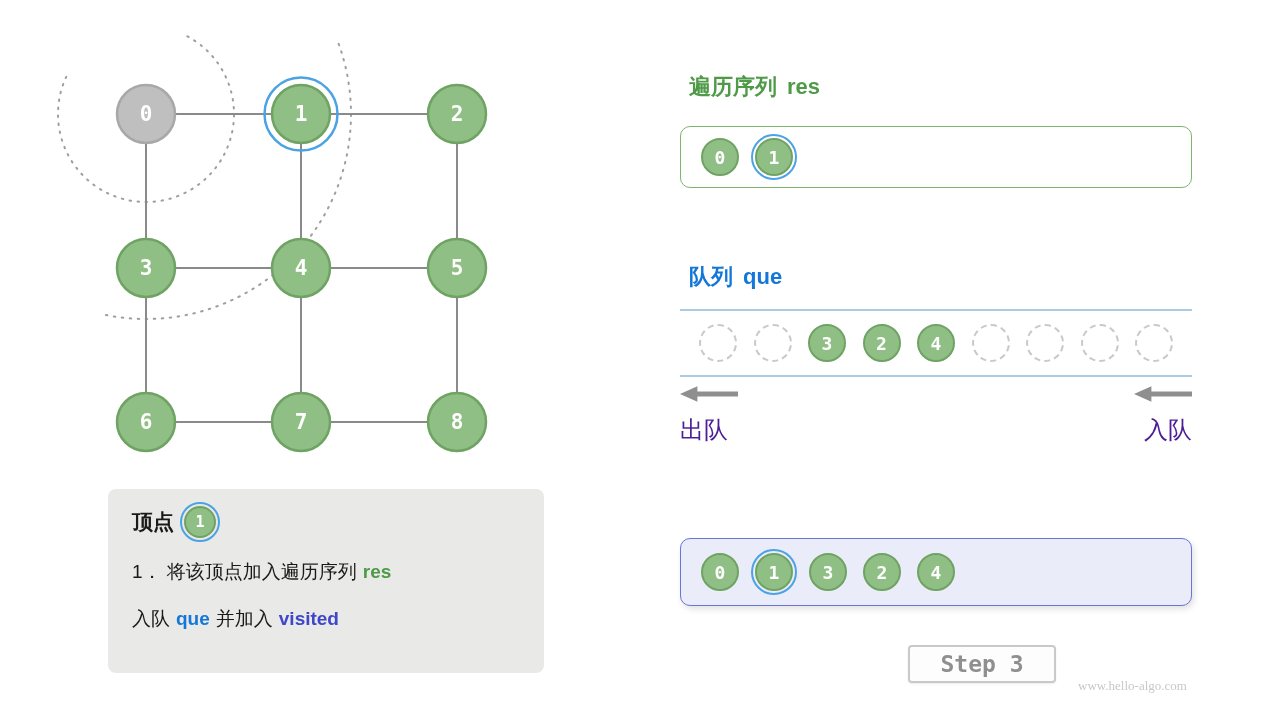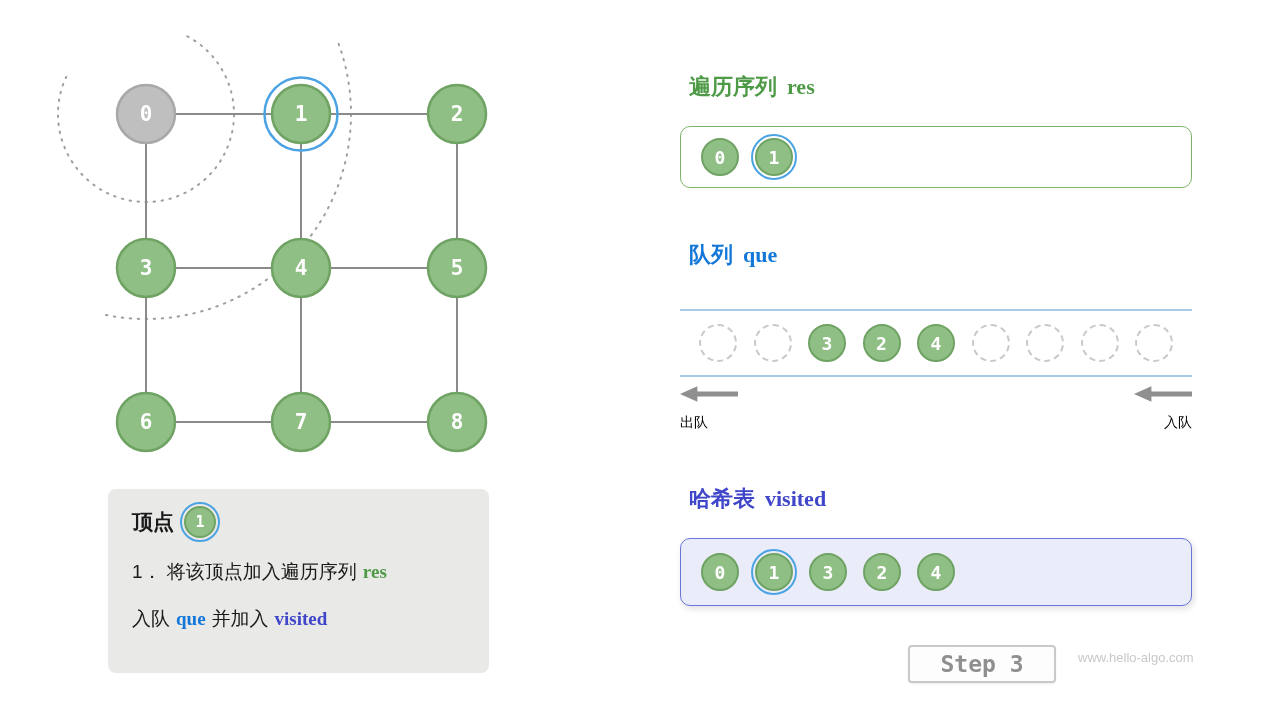--- a/index.html
+++ b/index.html
@@ -3,72 +3,72 @@
 <meta charset="utf-8">
 <style>
   html,body{margin:0;padding:0;background:#fff;}
   .stage{position:relative;width:1280px;height:720px;background:#fff;overflow:hidden;
          font-family:"Liberation Sans",sans-serif;color:#1a1a1a;}
 
   
   #graph-svg{position:absolute;left:0;top:0;}
 
   
-  .info-box{position:absolute;left:108px;top:489px;width:381px;min-height:184px;
+  .info-box{position:absolute;left:108px;top:489px;width:436px;min-height:184px;
             box-sizing:border-box;background:#e9e9e7;border-radius:8px;
             padding:17px 24px 14px 24px;}
   .ibox-title{display:flex;align-items:center;gap:10px;font-size:21px;font-weight:bold;margin-bottom:10px;}
   .ibox-line{font-size:19px;line-height:47px;}
   .ibox-line.indent{}
-  .code{font-family:Liberation Serif, serif;font-weight:bold;text-align:right;}
+  .code{font-family:Liberation Sans, sans-serif;font-weight:bold;text-align:right;}
   .code.res{color:var(--res-green,#4e9a47);margin-left:6px;}
   .code.que{color:var(--que-blue,#1377d9);margin:0 6px;}
   .code.visited{color:var(--visited-indigo,#3f46c9);margin-left:6px;}
 
   
   .chip{display:inline-flex;align-items:center;justify-content:center;flex:0 0 auto;
         width:38px;height:38px;border-radius:50%;box-sizing:border-box;
         background:var(--node-green-fill,#90bf85);border:2px solid var(--node-green-stroke,#6fa363);
         color:#fff;font-family:"DejaVu Sans Mono","Liberation Mono",monospace;
         font-weight:bold;font-size:18px;}
   .chip.ring{outline:2.5px solid var(--ring-blue,#4ba3e3);outline-offset:2px;}
   .chip.empty{background:#fff;border:2px dashed #c9c9c9;}
   .chip.small{width:32px;height:32px;font-size:15px;outline-width:2px;}
 
   
   .rightcol{position:absolute;left:668px;top:0;width:512px;height:532px;margin-left:12px;}
   .ptitle{position:absolute;left:9px;font-size:22px;font-weight:bold;display:flex;gap:10px;align-items:baseline;}
   .ptitle .code{font-size:22px;}
   .ptitle.res{top:72px;color:var(--res-green,#4e9a47);}
-  .ptitle.que{top:240px;color:var(--que-blue,#1377d9);}
+  .ptitle.que{top:262px;color:var(--que-blue,#1377d9);}
   .ptitle.visited{top:484px;color:var(--visited-indigo,#3f46c9);}
 
   .res-box{position:absolute;left:0;top:126px;width:512px;height:62px;box-sizing:border-box;
            border:1.5px solid #7db56e;border-radius:10px;background:#fff;
            display:flex;align-items:center;gap:16px;padding:0 20px;}
   .queue-box{position:absolute;left:0;top:309px;width:512px;height:68px;box-sizing:border-box;
              border-top:2px solid #aacbe5;border-bottom:2px solid #aacbe5;
              display:flex;align-items:center;justify-content:space-between;padding:0 19px;}
   .queue-arrows{position:absolute;left:0;top:386px;width:512px;display:flex;justify-content:space-between;}
   .queue-arrows svg{display:block;}
   .queue-labels{position:absolute;left:0;top:414px;width:512px;display:flex;justify-content:space-between;
-                color:#000000;font-size:14px;}
+                color:#4c1d95;font-size:24px;}
   .visited-box{position:absolute;left:0;top:538px;width:512px;height:68px;box-sizing:border-box;
                border:1.5px solid #6b74d8;border-radius:10px;background:#eaecfa;
                box-shadow:2px 3px 6px rgba(0,0,0,.12);
                display:flex;align-items:center;gap:16px;padding:0 20px;}
 
   
   .step-box{position:absolute;left:908px;top:645px;width:148px;height:38px;box-sizing:border-box;
             border:2px solid #c9c9c9;border-radius:4px;background:#fdfdfd;
             display:flex;align-items:center;justify-content:center;
             font-family:"DejaVu Sans Mono","Liberation Mono",monospace;font-weight:bold;
             font-size:23px;color:#8f8f8f;box-shadow:0 1px 2px rgba(0,0,0,.08);}
-  .watermark{position:absolute;left:1078px;top:650px;
-             font-family:Liberation Sans, sans-serif;
+  .watermark{position:absolute;left:1078px;top:678px;
+             font-family:Liberation Serif, serif;
              font-size:13px;color:#c8c8c8;}
 </style>
 </head>
 <body>
 
 <div class="stage">
 
   <svg id="graph-svg" width="560" height="480" viewBox="0 0 560 480">
       <path d="M187.3134975251584 36.30061182841443A88 88 0 1 1 66.24491474077479 76.80959296681846" fill="none" stroke="#9e9e9e" stroke-width="2" stroke-dasharray="1.5 6.5" stroke-linecap="round"></path>
       <path d="M338.63698726111124 43.88587061823792A205 205 0 0 1 99.88503385950771 313.74586328097325" fill="none" stroke="#9e9e9e" stroke-width="2" stroke-dasharray="1.5 6.5" stroke-linecap="round"></path>
@@ -169,24 +169,20 @@
       </svg>
       <svg width="58" height="16" viewBox="0 0 60 16">
         <path d="M60 5.5 L18 5.5 L18 0 L0 8 L18 16 L18 10.5 L60 10.5 Z" fill="#8f8f8f"></path>
       </svg>
     </div>
     <div class="queue-labels">
       <span>出队</span>
       <span>入队</span>
     </div>
 
-    <div class="ptitle visited">
-      <span>哈希表</span>
-      <span class="code">visited</span>
-    </div>
     <div class="visited-box" id="visited-items">
         <span class="chip">0</span>
         <span class="chip ring">1</span>
         <span class="chip">3</span>
         <span class="chip">2</span>
         <span class="chip">4</span>
       </div>
 
   </div>
 

